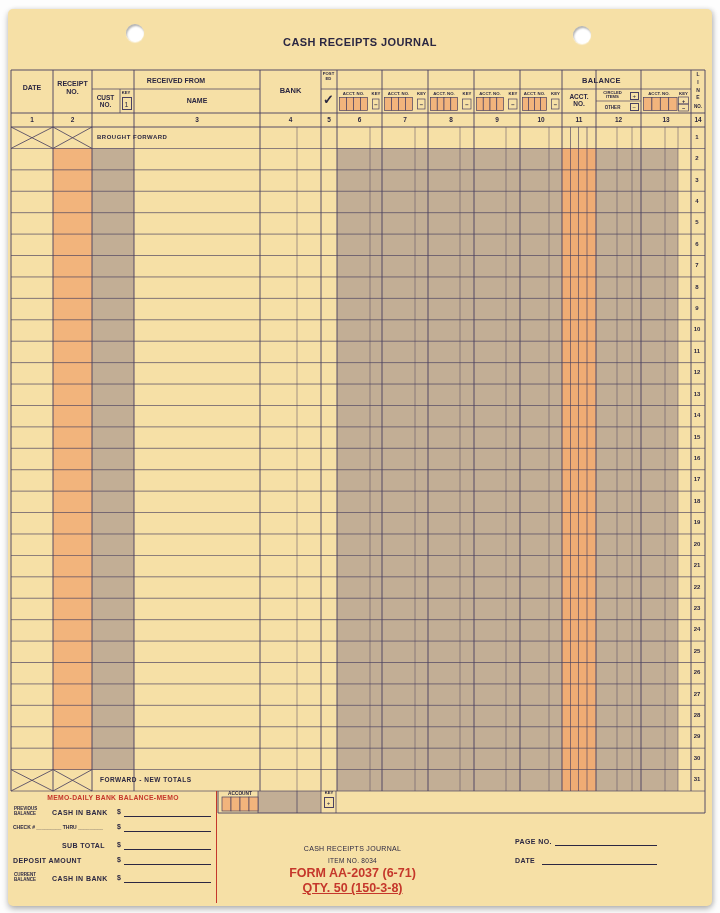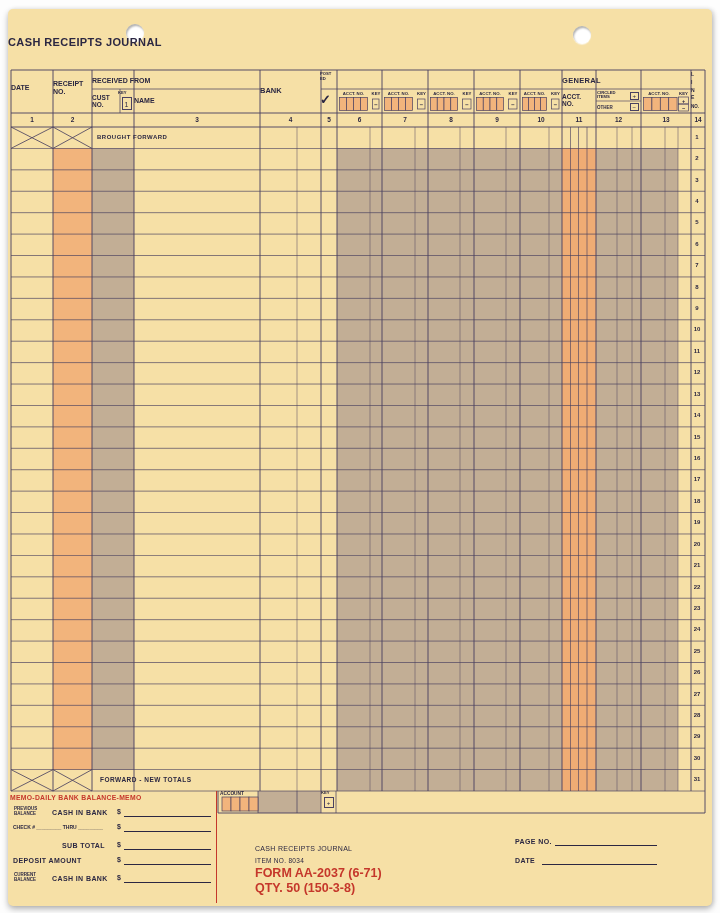--- a/index.html
+++ b/index.html
@@ -6,21 +6,21 @@
     --paper:#F6E0A6; --orange:#F2B47C; --tan:#C2AE95; --stripe:#EFAC74;
     --grid:#4A4160; --ink:#2B2742; --red:#C5372B;
   }
   html,body{margin:0;padding:0;}
   body{width:720px;height:913px;background:#fdfdfd;font-family:"Liberation Sans",sans-serif;position:relative;overflow:hidden;}
   #page{position:absolute;left:8px;top:9px;width:704px;height:897px;background:var(--paper);
         border-radius:5px;box-shadow:0 3px 6px rgba(0,0,0,.28),2px 0 4px rgba(0,0,0,.10);}
   .hole{position:absolute;width:18px;height:18px;border-radius:50%;background:#fff;
         box-shadow:inset 1px 2px 2px rgba(0,0,0,.30),0 1px 1px rgba(255,255,255,.6);}
   .txt{position:absolute;color:var(--ink);line-height:1.12;white-space:pre-line;}
-  .ctr{text-align:left;}
+  .ctr{text-align:center;}
   .b{font-weight:700;}
   .fill{position:absolute;}
   .red{color:var(--red);}
   .box{position:absolute;border:0.8px solid var(--grid);color:var(--ink);text-align:center;box-sizing:border-box;}
   .amtline{position:absolute;border-bottom:1px solid var(--ink);}
   svg text{fill:var(--ink);font-family:"Liberation Sans",sans-serif;}
   .lineno{position:absolute;width:16px;text-align:center;font-size:6px;font-weight:700;color:var(--ink);}
   .colno{position:absolute;text-align:center;font-size:6.5px;font-weight:700;color:var(--ink);}
 </style>
 </head>
@@ -184,21 +184,21 @@
 <div class="txt ctr b" style="left:92px;top:77px;width:168px;font-size:7px;">RECEIVED FROM</div>
 <div class="txt ctr b" style="left:92px;top:94px;width:27px;font-size:6.5px;">CUST
 NO.</div>
 <div class="txt ctr b" style="left:118px;top:90.5px;width:16px;font-size:4.2px;">KEY</div>
 <div class="box" style="left:121.5px;top:97px;width:10px;height:13px;font-size:7px;line-height:13px;">1</div>
 <div class="txt ctr b" style="left:134px;top:97px;width:126px;font-size:7px;">NAME</div>
 <div class="txt ctr b" style="left:260px;top:87px;width:61px;font-size:7.5px;">BANK</div>
 <div class="txt ctr b" style="left:320px;top:72px;width:17px;font-size:4.2px;">POST
 ED</div>
 <div class="txt ctr b" style="left:320px;top:93px;width:17px;font-size:13px;">✓</div>
-<div class="txt ctr b" style="left:562px;top:77px;width:79px;font-size:7.5px;letter-spacing:.3px;">GENERAL</div>
+<div class="txt ctr b" style="left:562px;top:77px;width:79px;font-size:7.5px;letter-spacing:.3px;">BALANCE</div>
 <div class="txt ctr b" style="left:562px;top:93px;width:34px;font-size:6.5px;">ACCT.
 NO.</div>
 <div class="txt ctr b" style="left:597px;top:90.5px;width:31px;font-size:4.2px;">CIRCLED
 ITEMS</div>
 <div class="box" style="left:629.5px;top:91.5px;width:9.5px;height:8px;font-size:6px;line-height:7px;">+</div>
 <div class="txt ctr b" style="left:597px;top:104.5px;width:31px;font-size:4.5px;">OTHER</div>
 <div class="box" style="left:629.5px;top:102.5px;width:9.5px;height:8px;font-size:6px;line-height:7px;">−</div>
 <div class="txt ctr b" style="left:691px;top:71px;width:14px;font-size:5px;line-height:1.55;">L
 I
 N
@@ -236,21 +236,21 @@
 BALANCE</div>
 <div class="txt b" style="left:52px;top:875px;font-size:7px;letter-spacing:.4px;">CASH IN BANK</div>
 <div class="txt b" style="left:117px;top:874px;font-size:7px;">$</div>
 <div class="amtline" style="left:124px;top:872px;width:87px;height:10px;"></div>
 
 <div class="fill" style="left:215.5px;top:791px;width:1.5px;height:112px;background:var(--red);"></div>
 
 <div class="txt ctr" style="left:255px;top:845px;width:195px;font-size:7px;letter-spacing:.3px;">CASH RECEIPTS JOURNAL</div>
 <div class="txt ctr" style="left:255px;top:857px;width:195px;font-size:6.5px;letter-spacing:.3px;">ITEM NO. 8034</div>
 <div class="txt ctr b red" style="left:255px;top:866px;width:195px;font-size:12.5px;">FORM AA-2037 (6-71)</div>
-<div class="txt ctr b red" style="left:255px;top:881px;width:195px;font-size:12.5px;">QTY. 50 (150-3-8)</div>
+<div class="txt ctr b red" style="left:255px;top:881px;width:195px;font-size:12.5px;text-decoration:underline;">QTY. 50 (150-3-8)</div>
 
 <div class="txt b" style="left:515px;top:838px;font-size:7px;letter-spacing:.4px;">PAGE NO.</div>
 <div class="amtline" style="left:555px;top:836px;width:102px;height:9px;"></div>
 <div class="txt b" style="left:515px;top:857px;font-size:7px;letter-spacing:.4px;">DATE</div>
 <div class="amtline" style="left:542px;top:855px;width:115px;height:9px;"></div>
 
 <div class="colno" style="left: 22px; top: 116px; width: 20px;">1</div>
 <div class="colno" style="left: 62.5px; top: 116px; width: 20px;">2</div>
 <div class="colno" style="left: 187px; top: 116px; width: 20px;">3</div>
 <div class="colno" style="left: 280.5px; top: 116px; width: 20px;">4</div>

